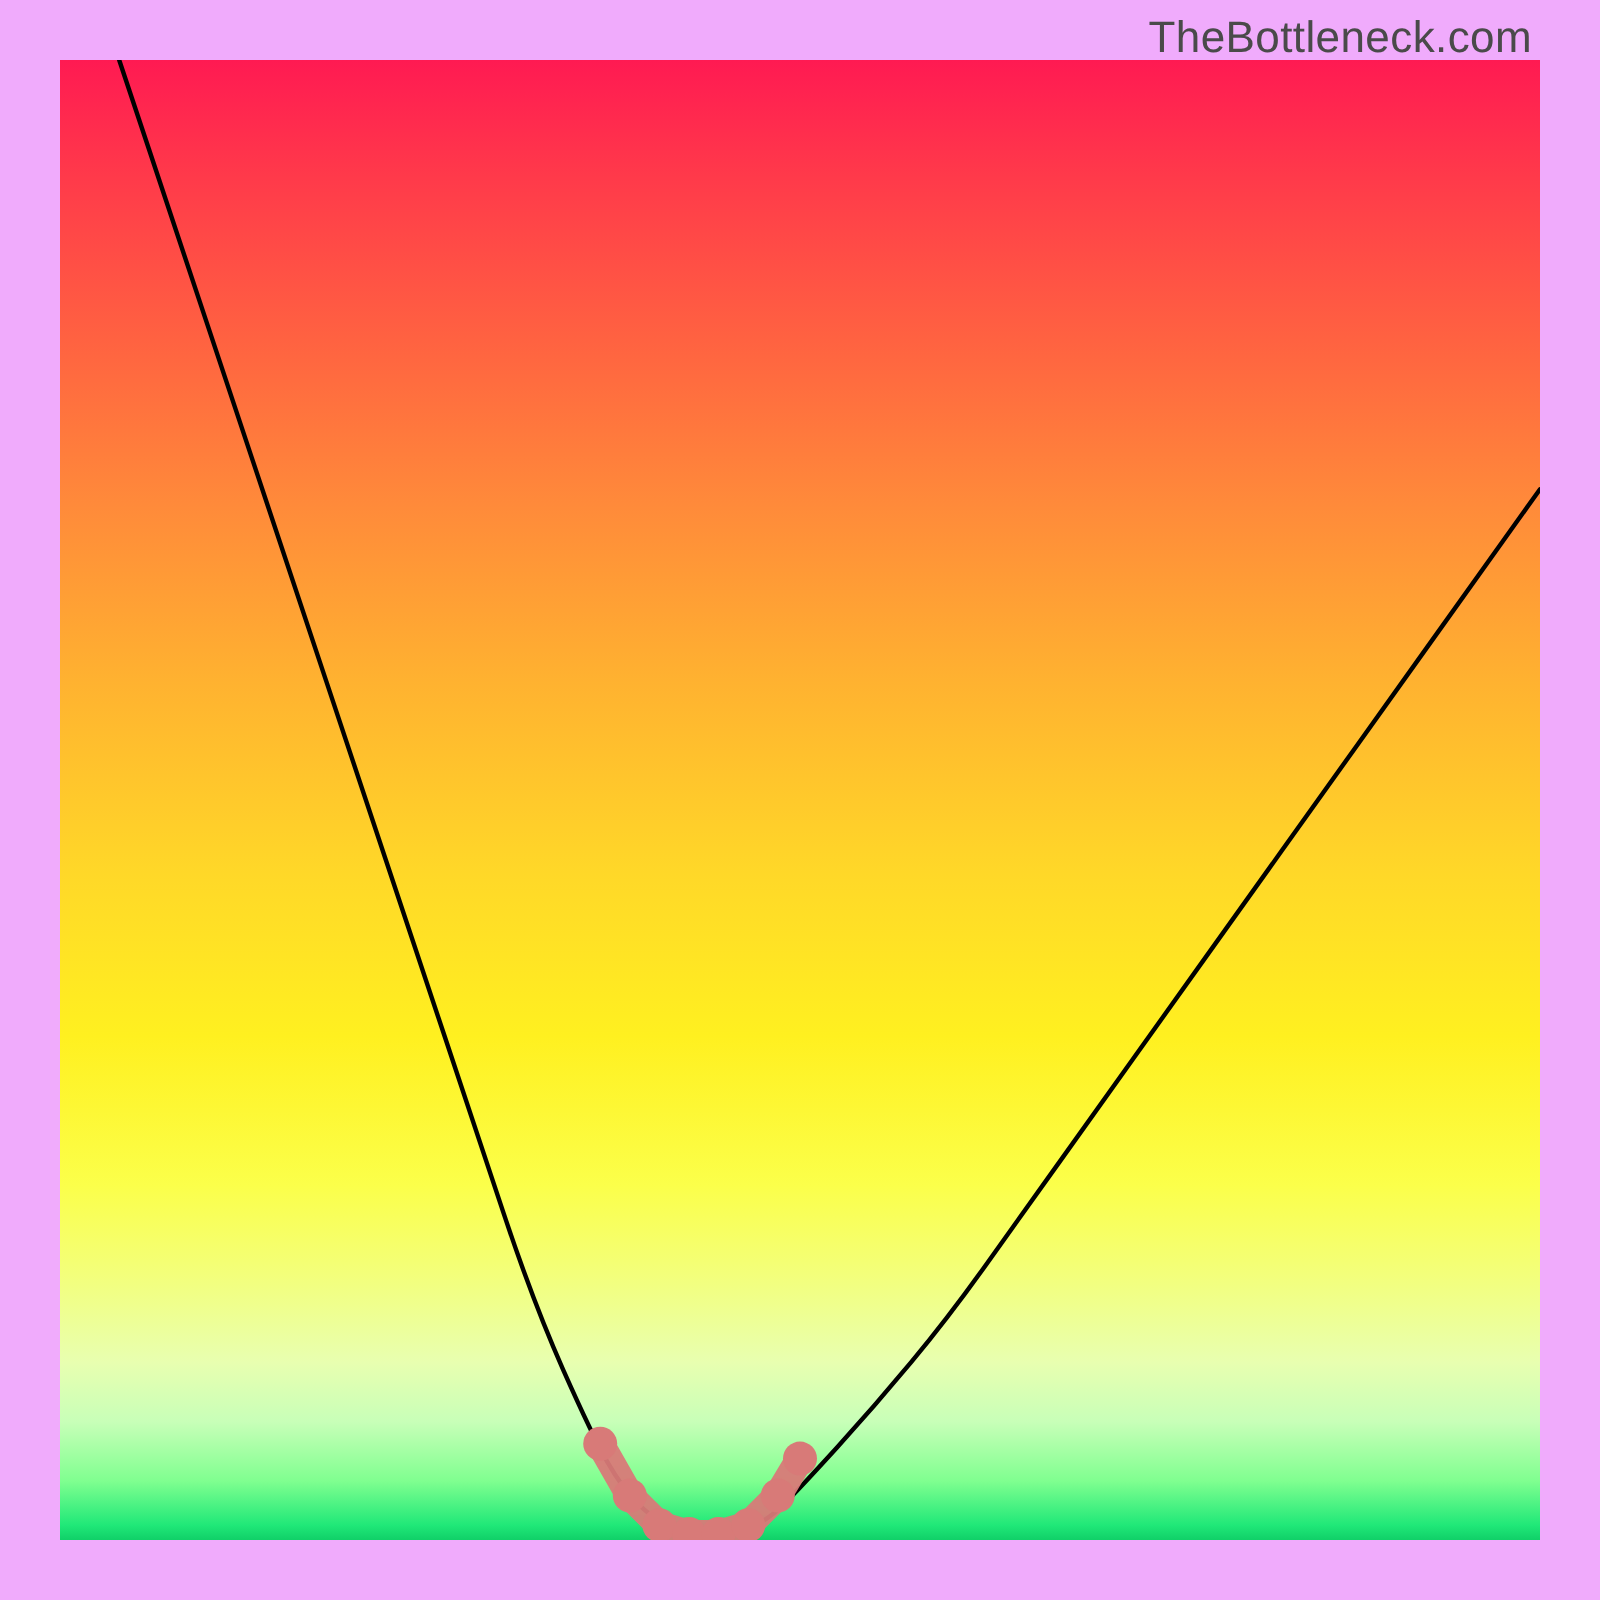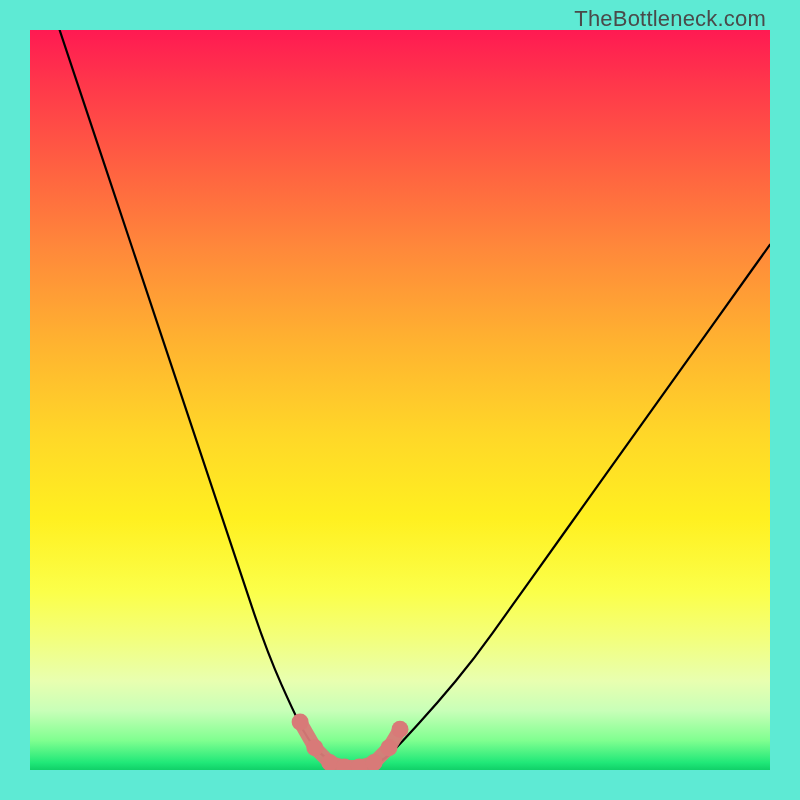--- a/index.html
+++ b/index.html
@@ -10,21 +10,21 @@
     background: #000;
     overflow: hidden;
     font-family: Arial, sans-serif;
   }
   .frame {
     position: absolute;
     left: 0;
     top: 0;
     width: 800px;
     height: 800px;
-    background: #5eead4;
+    background: #f0abfc;
   }
   .plot {
     position: absolute;
     left: 30px;
     top: 30px;
     width: 740px;
     height: 740px;
     overflow: hidden;
   }
   .gradient {

